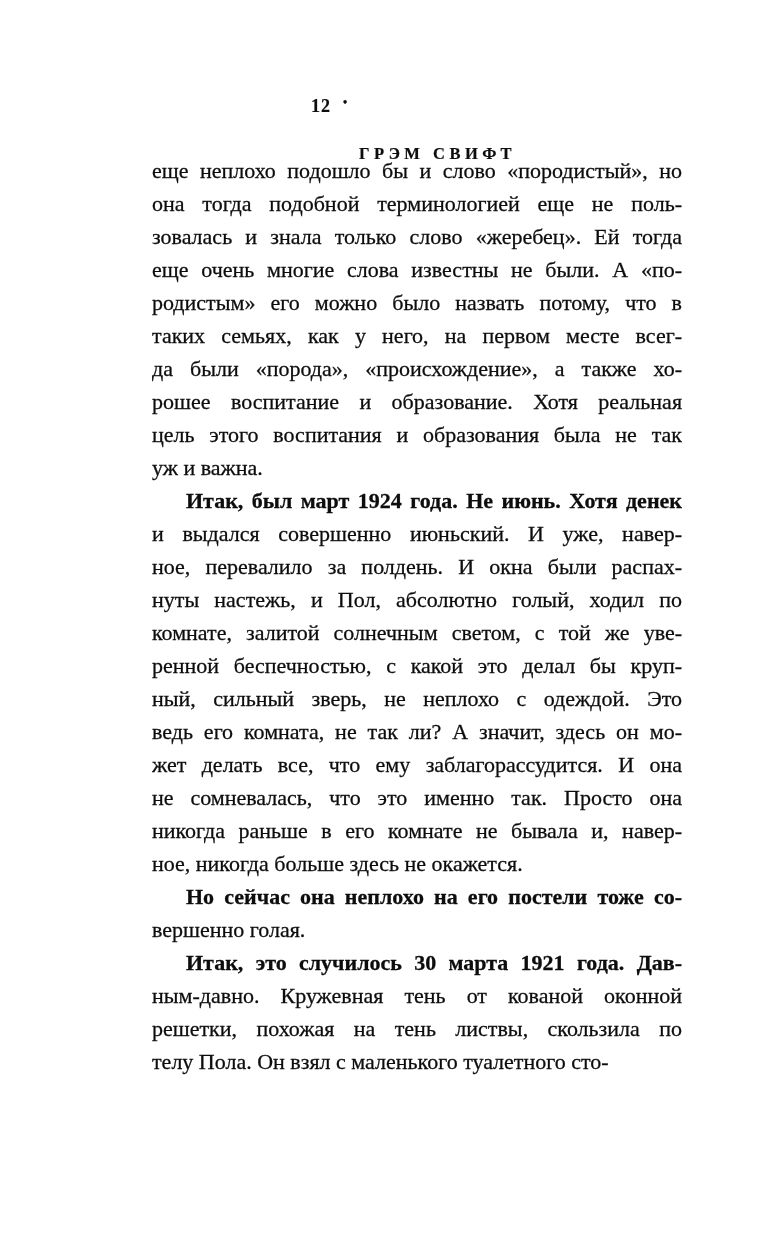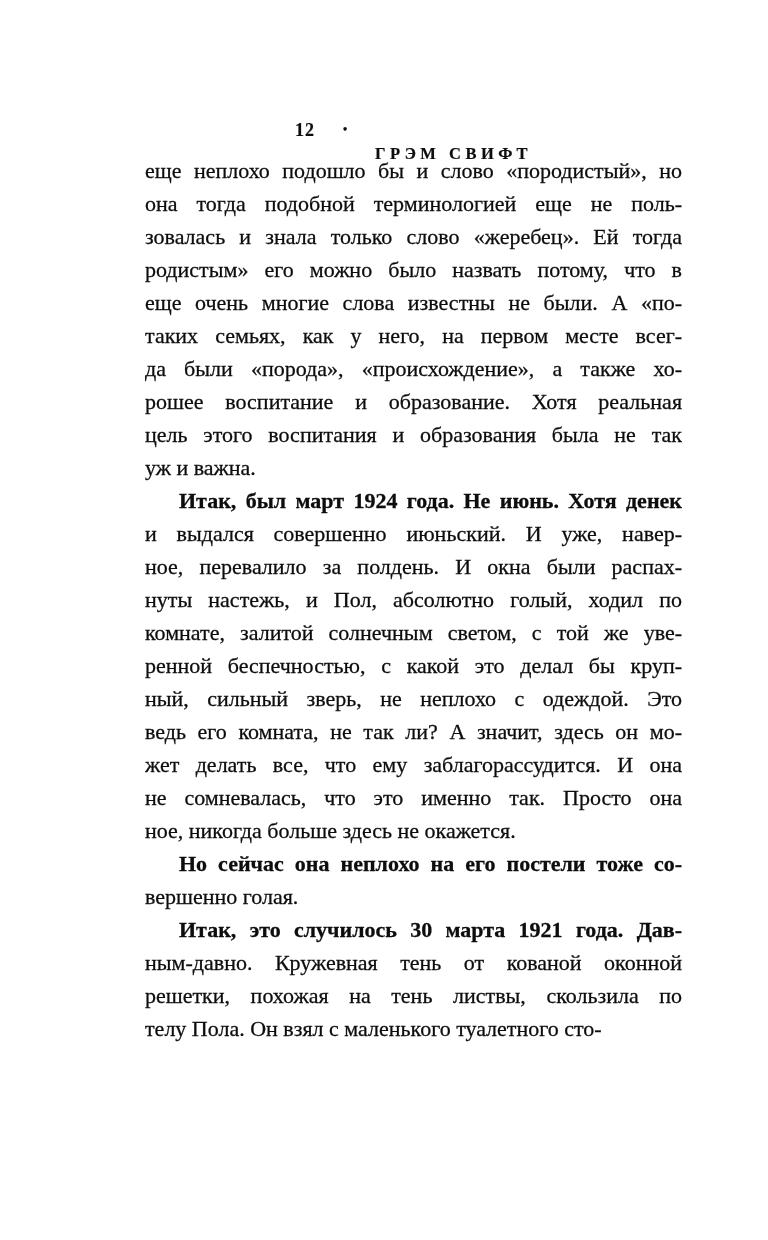--- a/index.html
+++ b/index.html
@@ -16,22 +16,21 @@
     font-family: "Liberation Serif", "DejaVu Serif", serif;
     color: #0d0d0d;
   }
   .running-head {
     position: absolute;
     top: 96px;
     left: 145px;
     width: 537px;
     display: flex;
     justify-content: center;
-    align-items: center;
-    gap: 28px;
+    gap: 12px;
     font-weight: bold;
     -webkit-text-stroke: 0.2px;
   }
   .running-head .num {
     font-size: 18px;
     letter-spacing: 1px;
   }
   .running-head .sep {
     font-size: 12px;
     transform: translateY(-1px);
@@ -51,20 +50,21 @@
   }
   .line {
     height: 33px;
     line-height: 33px;
     text-align: justify;
     text-align-last: justify;
     text-justify: inter-word;
     overflow: hidden;
     -webkit-text-stroke: 0.28px;
     white-space: normal;
+    margin-left: 7px;
   }
   .line.last {
     text-align-last: left;
   }
   .line.indent {
     text-indent: 34px;
     font-weight: bold;
   }
 </style>
 </head>
@@ -75,37 +75,38 @@
   <div class="running-head">
     <span class="num">12</span>
     <span class="sep">•</span>
     <span class="title">ГРЭМ СВИФТ</span>
   </div>
 
   <div class="text-block">
       <div class="line">еще неплохо подошло бы и слово «породистый», но</div>
       <div class="line">она тогда подобной терминологией еще не поль-</div>
       <div class="line">зовалась и знала только слово «жеребец». Ей тогда</div>
+      <div class="line">еще очень многие слова известны не были. А «по-</div>
       <div class="line">родистым» его можно было назвать потому, что в</div>
-      <div class="line">еще очень многие слова известны не были. А «по-</div>
       <div class="line">таких семьях, как у него, на первом месте всег-</div>
       <div class="line">да были «порода», «происхождение», а также хо-</div>
       <div class="line">рошее воспитание и образование. Хотя реальная</div>
       <div class="line">цель этого воспитания и образования была не так</div>
       <div class="line last">уж и важна.</div>
       <div class="line indent">Итак, был март 1924 года. Не июнь. Хотя денек</div>
       <div class="line">и выдался совершенно июньский. И уже, навер-</div>
       <div class="line">ное, перевалило за полдень. И окна были распах-</div>
       <div class="line">нуты настежь, и Пол, абсолютно голый, ходил по</div>
       <div class="line">комнате, залитой солнечным светом, с той же уве-</div>
       <div class="line">ренной беспечностью, с какой это делал бы круп-</div>
       <div class="line">ный, сильный зверь, не неплохо с одеждой. Это</div>
       <div class="line">ведь его комната, не так ли? А значит, здесь он мо-</div>
       <div class="line">жет делать все, что ему заблагорассудится. И она</div>
       <div class="line">не сомневалась, что это именно так. Просто она</div>
+      <div class="line">никогда раньше в его комнате не бывала и, навер-</div>
       <div class="line last">ное, никогда больше здесь не окажется.</div>
       <div class="line indent">Но сейчас она неплохо на его постели тоже со-</div>
       <div class="line last">вершенно голая.</div>
       <div class="line indent">Итак, это случилось 30 марта 1921 года. Дав-</div>
       <div class="line">ным-давно. Кружевная тень от кованой оконной</div>
       <div class="line">решетки, похожая на тень листвы, скользила по</div>
       <div class="line last">телу Пола. Он взял с маленького туалетного сто-</div>
     </div>
 
 </div>

